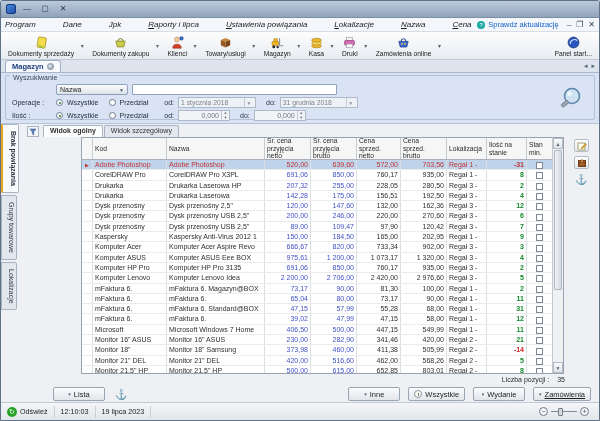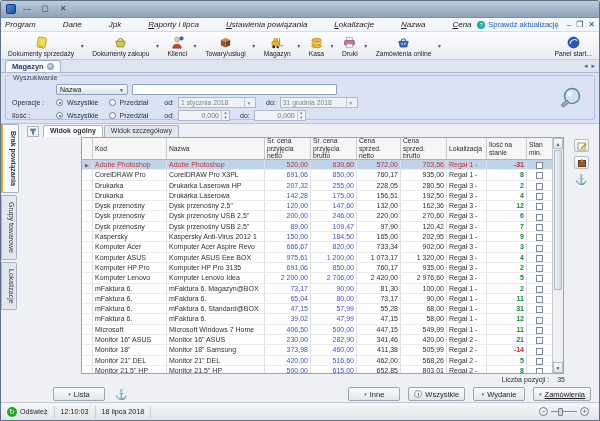--- a/index.html
+++ b/index.html
@@ -699,21 +699,21 @@
       </div>
     </div>
   </div>
 
   <div class="statusbar">
     <span class="scell" style="padding-left:2px;">
       <span class="refico">↻</span>
       <span>Odśwież</span>
     </span>
     <span class="scell">12:10:03</span>
-    <span class="scell">18 lipca 2018</span>
+    <span class="scell">19 lipca 2023</span>
     <span class="zoomctl">
       <span class="zbtn">−</span>
       <span class="ztrack">
           <span class="zthumb"></span>
         </span>
       <span class="zbtn">+</span>
     </span>
   </div>
 
 </div>

